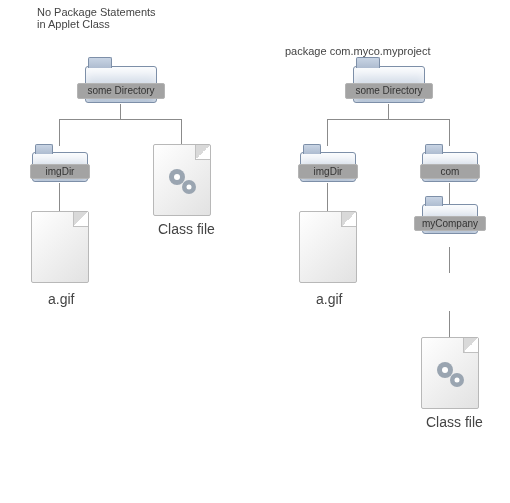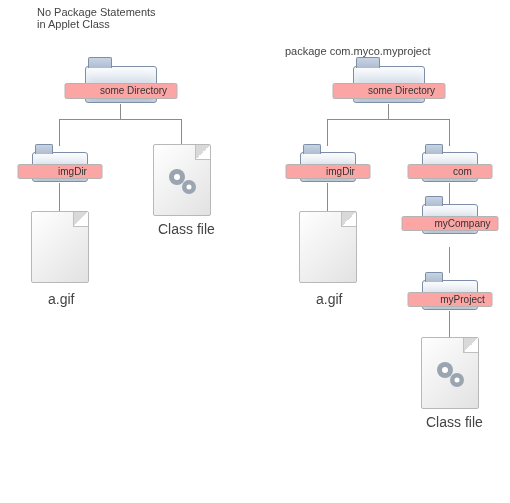--- a/index.html
+++ b/index.html
@@ -4,21 +4,21 @@
 <style>
   html,body{margin:0;padding:0;background:#fff;font-family:Arial,Helvetica,sans-serif;font-size:11px;color:#333;}
   .stage{position:relative;width:510px;height:503px;}
   .title{position:absolute;font-size:11px;color:#444;}
   .folder{position:absolute;}
   .folder-body{width:70px;height:35px;border:1px solid #7d8fa8;border-radius:3px;
     background:linear-gradient(#f4f7fb,#b5c3d6);box-shadow:inset 0 6px 8px rgba(255,255,255,.6);}
   .folder-tab{position:absolute;top:-9px;left:3px;width:22px;height:10px;border:1px solid #7d8fa8;border-bottom:none;
     border-radius:2px 2px 0 0;background:linear-gradient(#c8d4e4,#aebcd0);}
   .folder-lbl{position:absolute;left:50%;transform:translateX(-50%);bottom:4px;width:86px;height:14px;
-    background:#fca5a5;border:1px solid #b4b4b4;border-radius:2px;font-size:10px;text-align:center;line-height:14px;padding-left:25px;}
+    background:#a3a3a3;border:1px solid #b4b4b4;border-radius:2px;font-size:10px;text-align:center;line-height:14px;}
   .folder.small .folder-body{width:54px;height:28px;}
   .folder.small .folder-tab{top:-8px;width:16px;height:9px;}
   .folder.small .folder-lbl{width:58px;bottom:3px;height:13px;line-height:13px;}
   .file{position:absolute;width:56px;height:70px;border:1px solid #b8b8b8;border-radius:2px;
     background:linear-gradient(135deg,#ffffff,#e2e2e2);}
   .file-corner{position:absolute;top:0;right:0;width:14px;height:14px;
     background:linear-gradient(135deg,#d9d9d9 0 50%,#fff 50%);border-left:1px solid #c0c0c0;border-bottom:1px solid #c0c0c0;}
   .gear{position:absolute;color:#8e99a6;}
   .cap{position:absolute;font-size:14px;color:#444;}
   .line{position:absolute;background:#8b8b8b;}
@@ -98,25 +98,20 @@
   </div>
   <div class="line v" style="left:449px;top:183px;height:26px;"></div>
 
   <div class="folder small" style="left:422px;top:204px;">
     <div class="folder-tab"></div>
       <div class="folder-body"></div>
     <div class="folder-lbl" style="width:70px;">myCompany</div>
   </div>
   <div class="line v" style="left:449px;top:247px;height:26px;"></div>
 
-  <div class="folder small" style="left:422px;top:280px;">
-    <div class="folder-tab"></div>
-      <div class="folder-body"></div>
-    <div class="folder-lbl">myProject</div>
-  </div>
   <div class="line v" style="left:449px;top:311px;height:26px;"></div>
 
   <div class="file" style="left:421px;top:337px;">
     <div class="file-corner"></div>
     <svg class="gear" style="left:8px;top:16px;" width="40" height="40" viewBox="0 0 40 40">
       <g fill="#9aa5b1">
         <circle cx="15" cy="16" r="8"></circle>
           <circle cx="15" cy="16" r="3" fill="#fff"></circle>
         <circle cx="27" cy="26" r="7"></circle>
           <circle cx="27" cy="26" r="2.5" fill="#fff"></circle>

